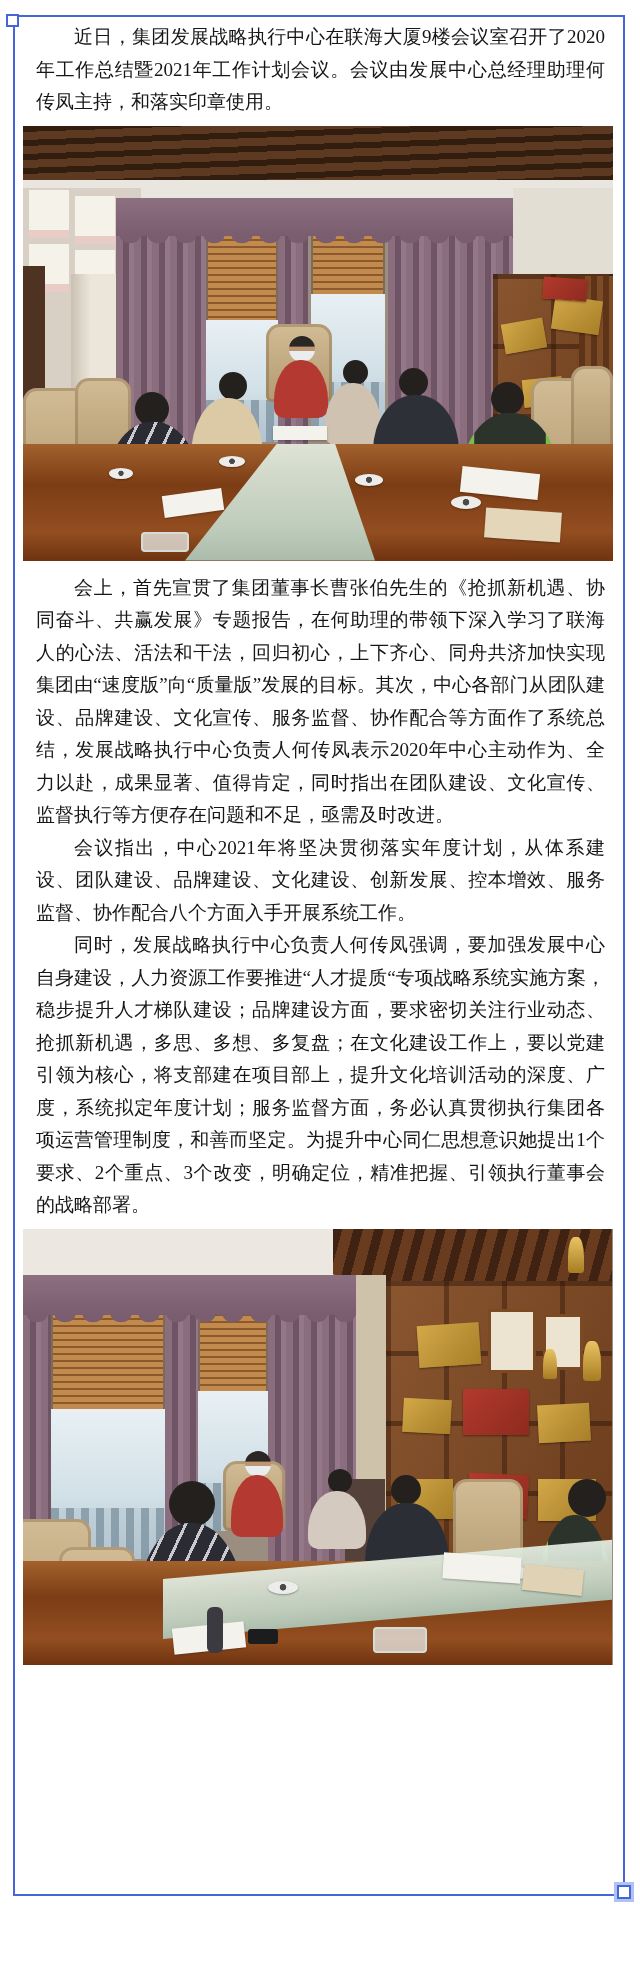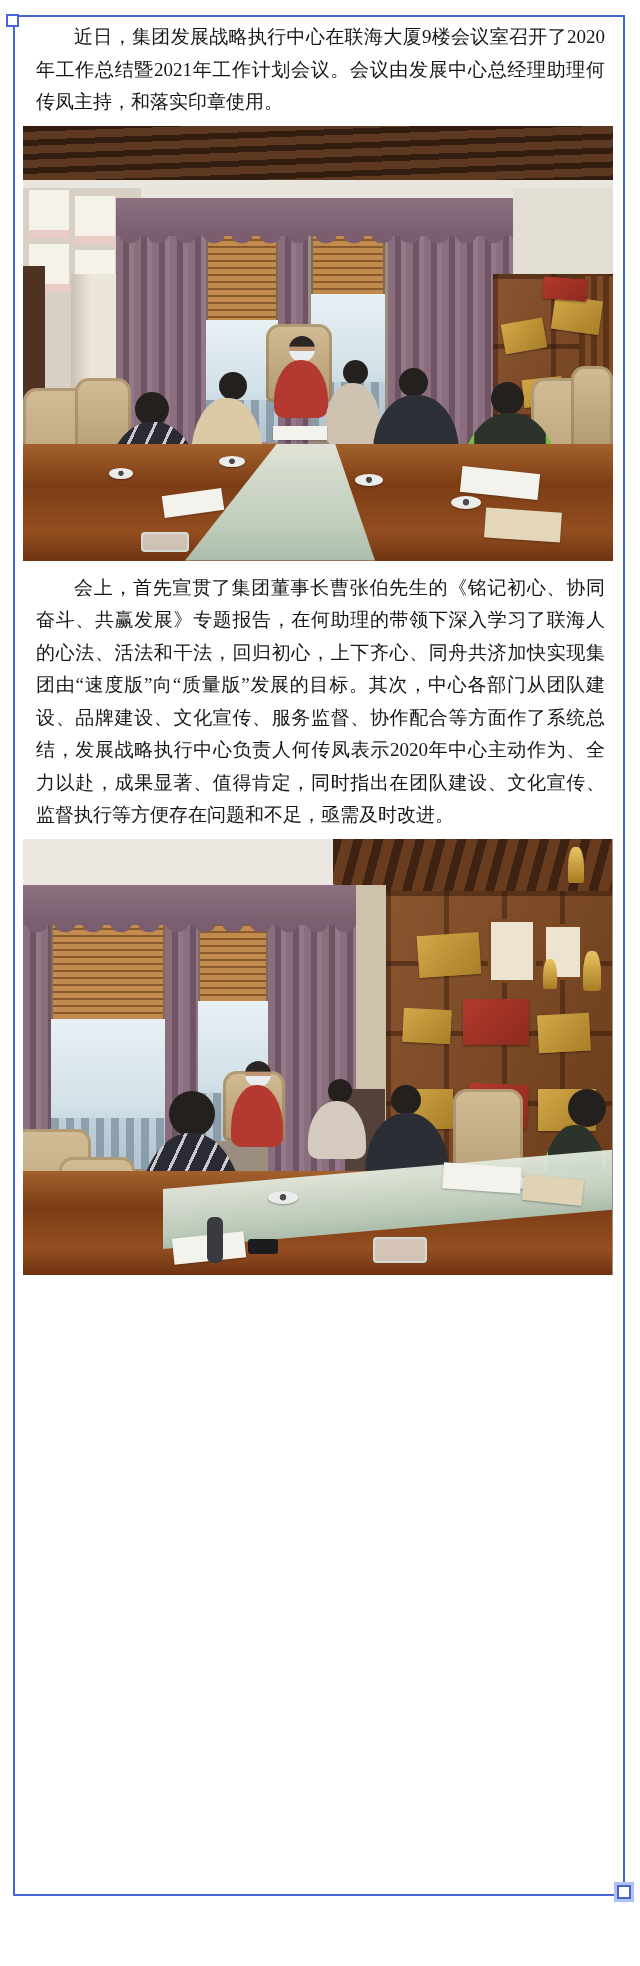--- a/index.html
+++ b/index.html
@@ -109,21 +109,23 @@
     <div class="abs grommet" style="left:332px;top:348px;width:28px;height:12px;"></div>
     <div class="abs grommet" style="left:428px;top:370px;width:30px;height:13px;"></div>
     <div class="abs grommet" style="left:86px;top:342px;width:24px;height:11px;"></div>
     <div class="abs paper" style="left:438px;top:344px;width:78px;height:26px;transform:rotate(6deg);"></div>
     <div class="abs" style="left:462px;top:384px;width:76px;height:30px;background:#e4d6b8;transform:rotate(4deg);box-shadow:0 1px 2px rgba(0,0,0,.3);"></div>
     <div class="abs paper" style="left:140px;top:366px;width:60px;height:22px;transform:rotate(-8deg);"></div>
     <div class="abs paper" style="left:250px;top:300px;width:54px;height:14px;"></div>
     <div class="abs ashtray" style="left:118px;top:406px;width:48px;height:20px;"></div>
   </div>
 
-  <p>会上，首先宣贯了集团董事长曹张伯先生的《铭记初心、协同奋斗、共赢发展》专题报告，在何助理的带领下深入学习了联海人的心法、活法和干法，回归初心，上下齐心、同舟共济加快实现集团由“速度版”向“质量版”发展的目标。其次，中心各部门从团队建设、品牌建设、文化宣传、服务监督、协作配合等方面作了系统总结，发展战略执行中心负责人何传凤表示2020年中心主动作为、全力以赴，成果显著、值得肯定，同时指出在团队建设、文化宣传、监督执行等方便存在问题和不足，亟需及时改进。</p>
+  <p>会上，首先宣贯了集团董事长曹张伯先生的《抢抓新机遇、协同奋斗、共赢发展》专题报告，在何助理的带领下深入学习了联海人的心法、活法和干法，回归初心，上下齐心、同舟共济加快实现集团由“速度版”向“质量版”发展的目标。其次，中心各部门从团队建设、品牌建设、文化宣传、服务监督、协作配合等方面作了系统总结，发展战略执行中心负责人何传凤表示2020年中心主动作为、全力以赴，成果显著、值得肯定，同时指出在团队建设、文化宣传、监督执行等方便存在问题和不足，亟需及时改进。</p>
+  <p>会议指出，中心2021年将坚决贯彻落实年度计划，从体系建设、团队建设、品牌建设、文化建设、创新发展、控本增效、服务监督、协作配合八个方面入手开展系统工作。</p>
+  <p>同时，发展战略执行中心负责人何传凤强调，要加强发展中心自身建设，人力资源工作要推进“人才提质“专项战略系统实施方案，稳步提升人才梯队建设；品牌建设方面，要求密切关注行业动态、抢抓新机遇，多思、多想、多复盘；在文化建设工作上，要以党建引领为核心，将支部建在项目部上，提升文化培训活动的深度、广度，系统拟定年度计划；服务监督方面，务必认真贯彻执行集团各项运营管理制度，和善而坚定。为提升中心同仁思想意识她提出1个要求、2个重点、3个改变，明确定位，精准把握、引领执行董事会的战略部署。</p>
 
   <div class="photo" id="photo2">
     <div class="abs" style="left:0;top:0;width:360px;height:46px;background:#ece8e1;"></div>
     <div class="abs" style="left:310px;top:0;width:279px;height:110px;background:repeating-linear-gradient(105deg,#3f2212 0 9px,#6a3c1f 9px 20px);clip-path:polygon(0 0,279px 0,279px 110px,0 46px);"></div>
     <div class="abs curtain" style="left:0;top:46px;width:28px;height:300px;"></div>
     <div class="abs blinds" style="left:28px;top:68px;width:114px;height:112px;"></div>
     <div class="abs sky" style="left:28px;top:180px;width:114px;height:150px;"></div>
     <div class="abs curtain" style="left:142px;top:46px;width:33px;height:280px;"></div>
     <div class="abs blinds" style="left:175px;top:78px;width:70px;height:84px;"></div>
     <div class="abs sky" style="left:175px;top:162px;width:70px;height:140px;"></div>

